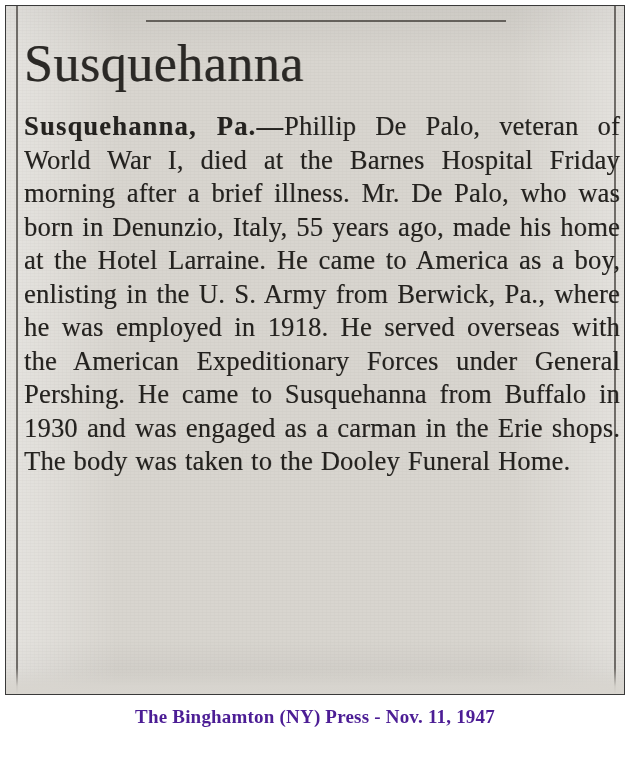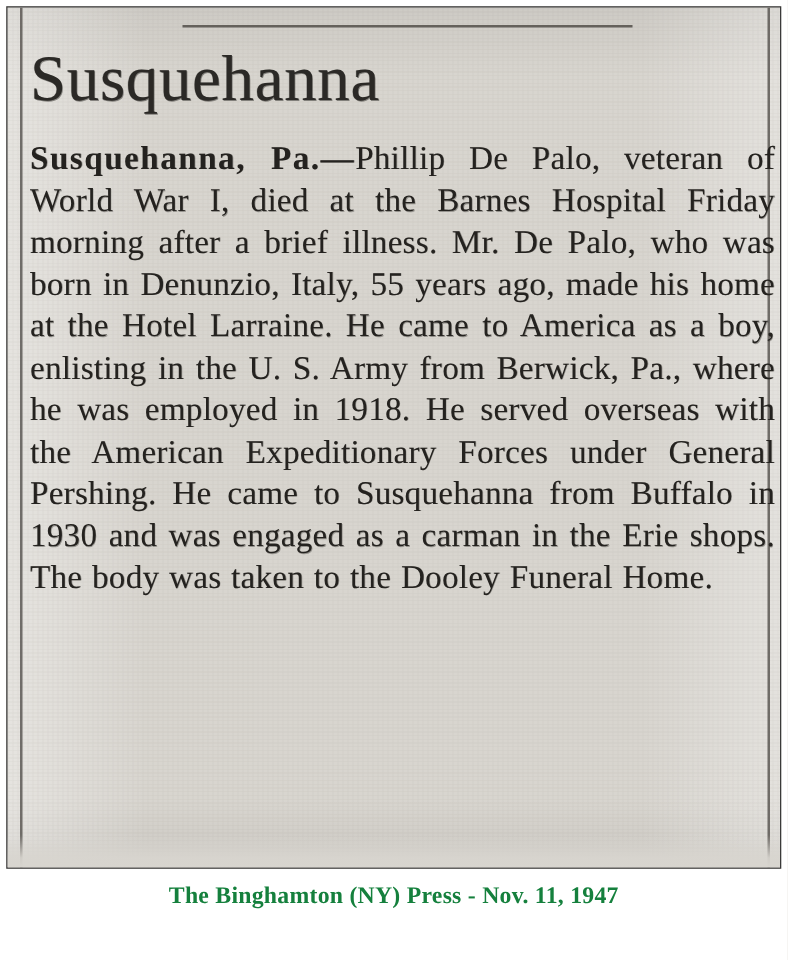--- a/index.html
+++ b/index.html
@@ -110,21 +110,21 @@
   }
   .caption {
     position: absolute;
     left: 0;
     right: 0;
     top: 706px;
     text-align: center;
     font-family: "Liberation Serif", serif;
     font-weight: bold;
     font-size: 19px;
-    color: #15803d;
+    color: #4c1d95;
     letter-spacing: 0.2px;
   }
 </style>
 </head>
 <body>
 
 <div class="page">
 
   <div class="clipping">
     <div class="grain"></div>

